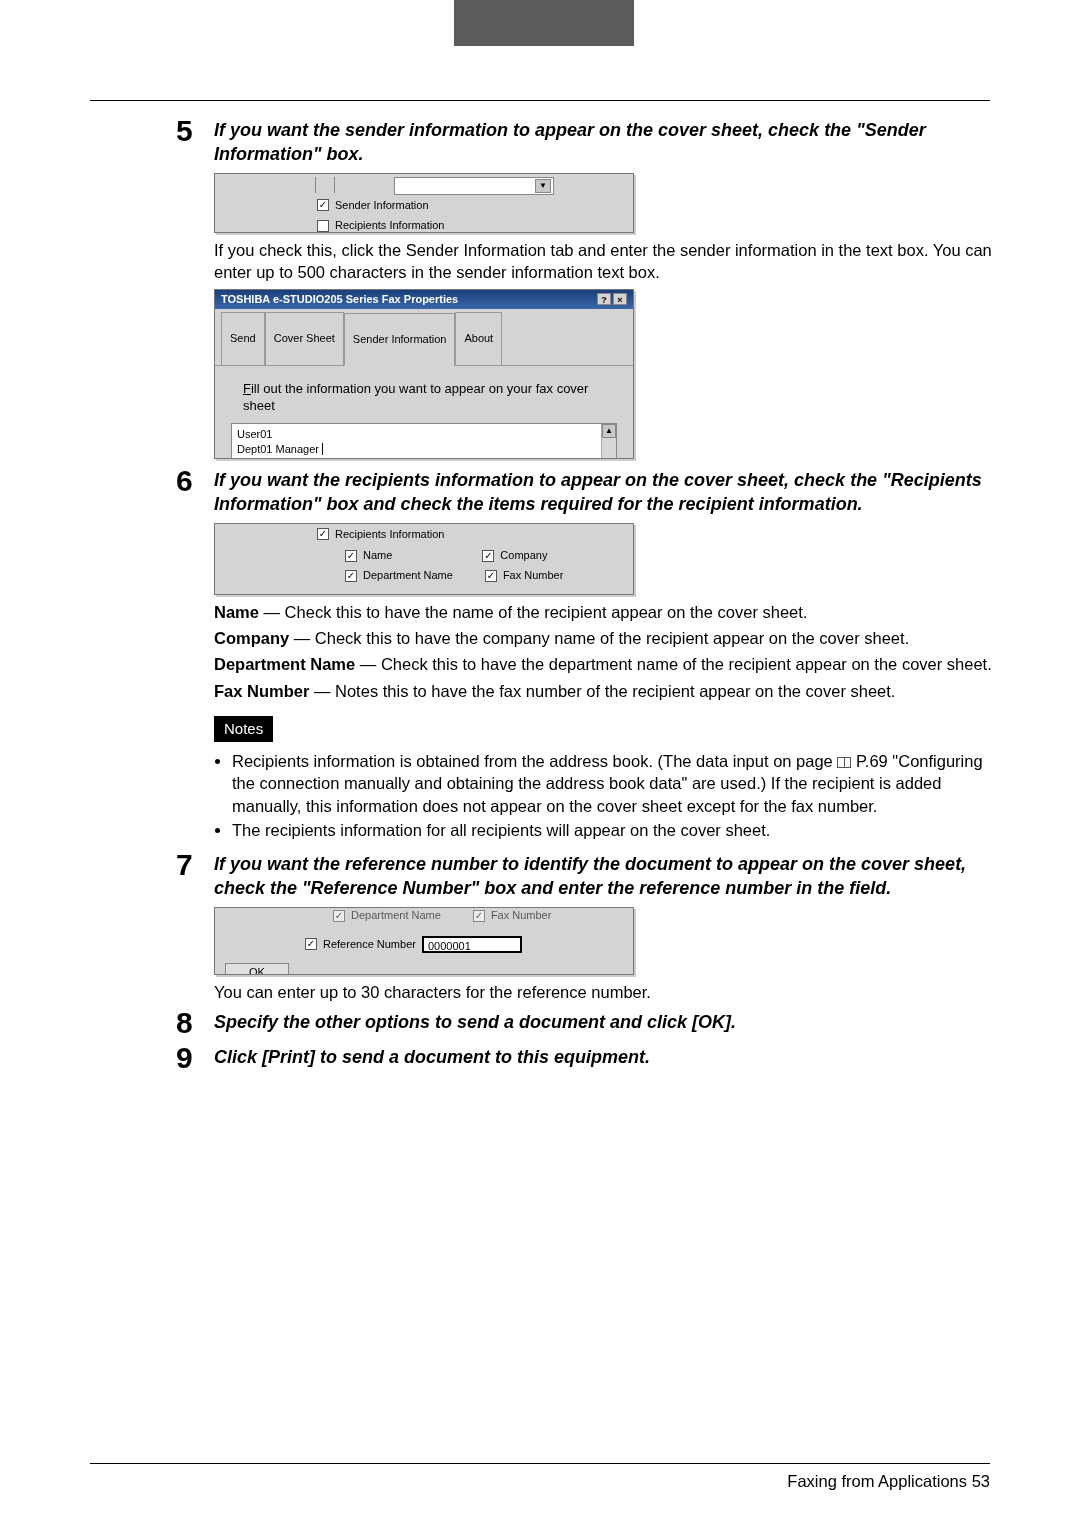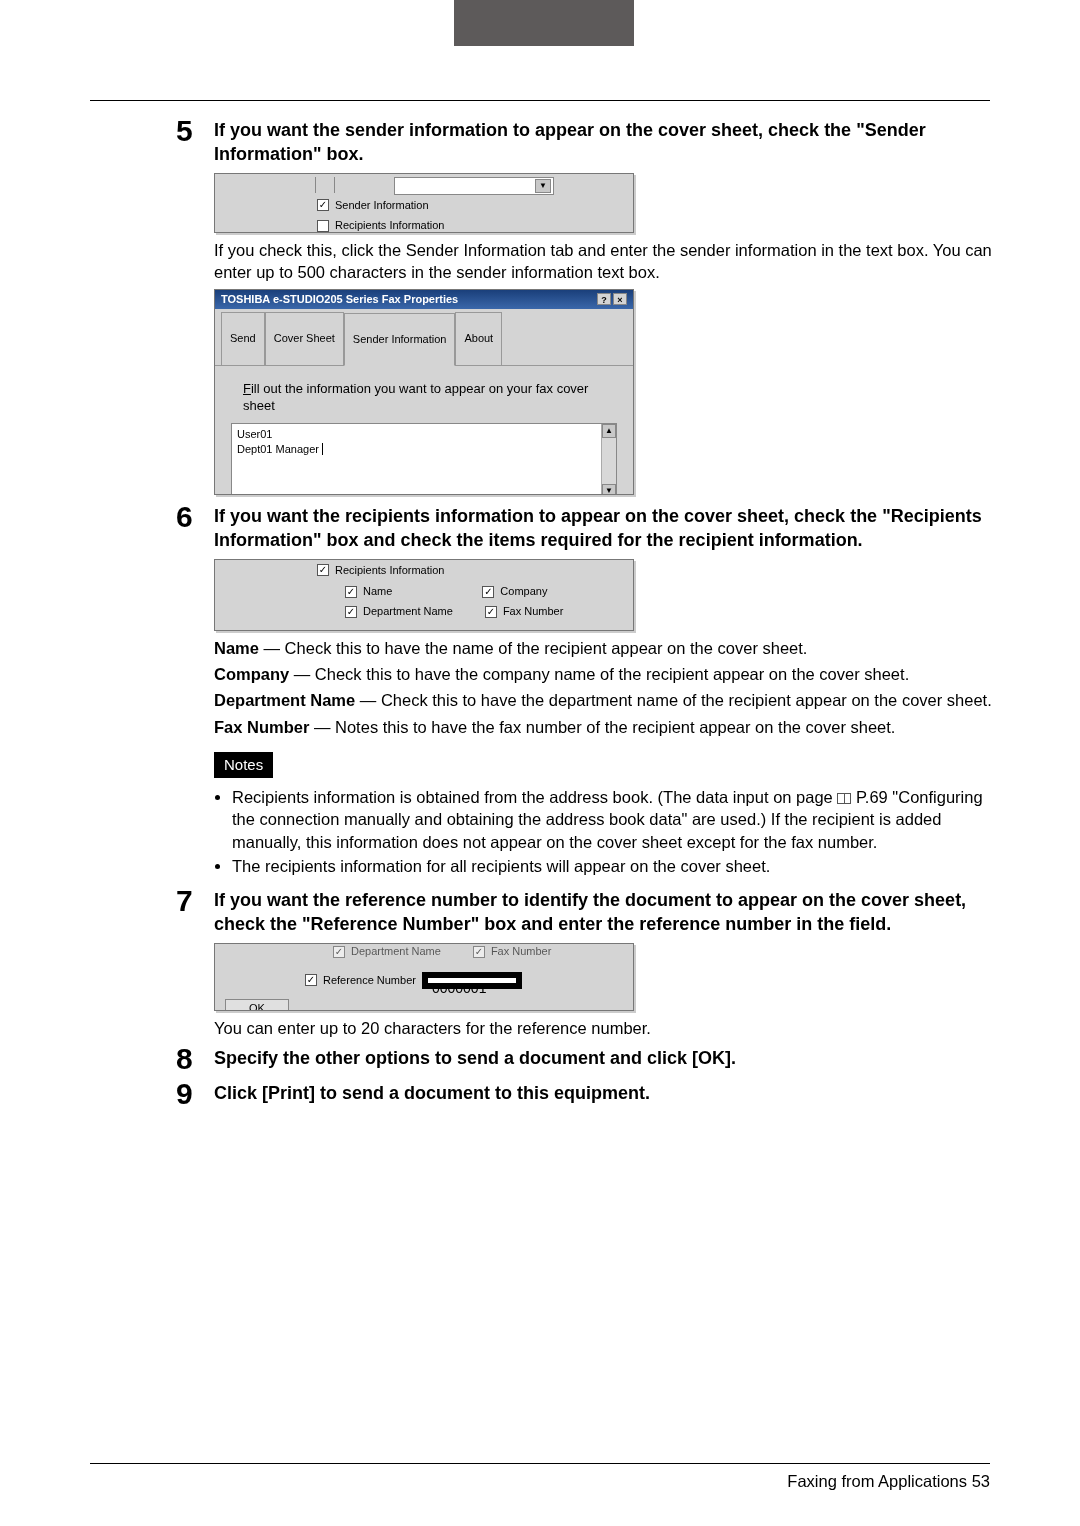--- a/index.html
+++ b/index.html
@@ -39,21 +39,21 @@
     align-items: flex-start;
     margin-bottom: 4px;
   }
   .step-num {
     font-size: 30px;
     font-weight: bold;
     width: 38px;
     flex-shrink: 0;
     line-height: 1.05;
   }
-  .step-body { flex: 1; }
+  .step-body { flex: 1; font-style: italic; }
   .step-title {
     font-weight: bold;
     font-size: 18px;
     line-height: 1.35;
     margin-top: 3px;
   }
   .plain { font-size: 16.5px; margin-top: 6px; }
   .plain-below { font-size: 16.5px; margin-top: 4px; }
   .bold-inline { font-weight: bold; }
   .indent { margin-left: 38px; }
@@ -143,26 +143,26 @@
   }
   .memo .scroll .up { top: 0; }
   .memo .scroll .down { bottom: 0; }
   .btnrow { display: flex; justify-content: flex-end; gap: 12px; padding: 1px 10px 0 10px; flex-direction: column; }
   .btnrow .btn {
     width: 64px; height: 18px; border: 1px solid #888;
     background: #e0e0e0; font-size: 11px; text-align: center; line-height: 16px;
     overflow: hidden;
   }
   .field {
-    background: #fff; border: 6px solid #000000; width: 100px; height: 17px;
-    padding: 1px 4px; font-size: 14px; margin-left: 6px;
+    background: #fff; border: 2px solid #000000; width: 100px; height: 17px;
+    padding: 1px 4px; font-size: 11px; margin-left: 6px;
   }
 
   .shot1 { height: 60px; overflow: hidden; }
-  .shot2 { height: 206px; overflow: hidden; }
+  .shot2 { height: 170px; overflow: hidden; }
   .shot3 { height: 72px; overflow: hidden; }
   .shot4 { height: 68px; overflow: hidden; }
 
   .book-icon {
     display: inline-block;
     width: 14px; height: 11px;
     border: 1px solid #555;
     position: relative;
     top: 1px;
   }
@@ -294,21 +294,21 @@
       <span>Reference Number</span>
       <span class="field">0000001</span>
     </div>
     <div class="btnrow" style="margin-top:6px;">
       <div class="btn">OK</div>
       <div class="btn">Cancel</div>
       <div class="btn">Help</div>
     </div>
   </div>
 
-  <div class="indent plain-below">You can enter up to 20 characters for the reference number.</div>
+  <div class="indent plain-below">You can enter up to 30 characters for the reference number.</div>
 
   <div class="step" style="margin-top:4px;">
     <div class="step-num">8</div>
     <div class="step-body">
       <div class="step-title">Specify the other options to send a document and click [OK].</div>
     </div>
   </div>
 
   <div class="step">
     <div class="step-num">9</div>

